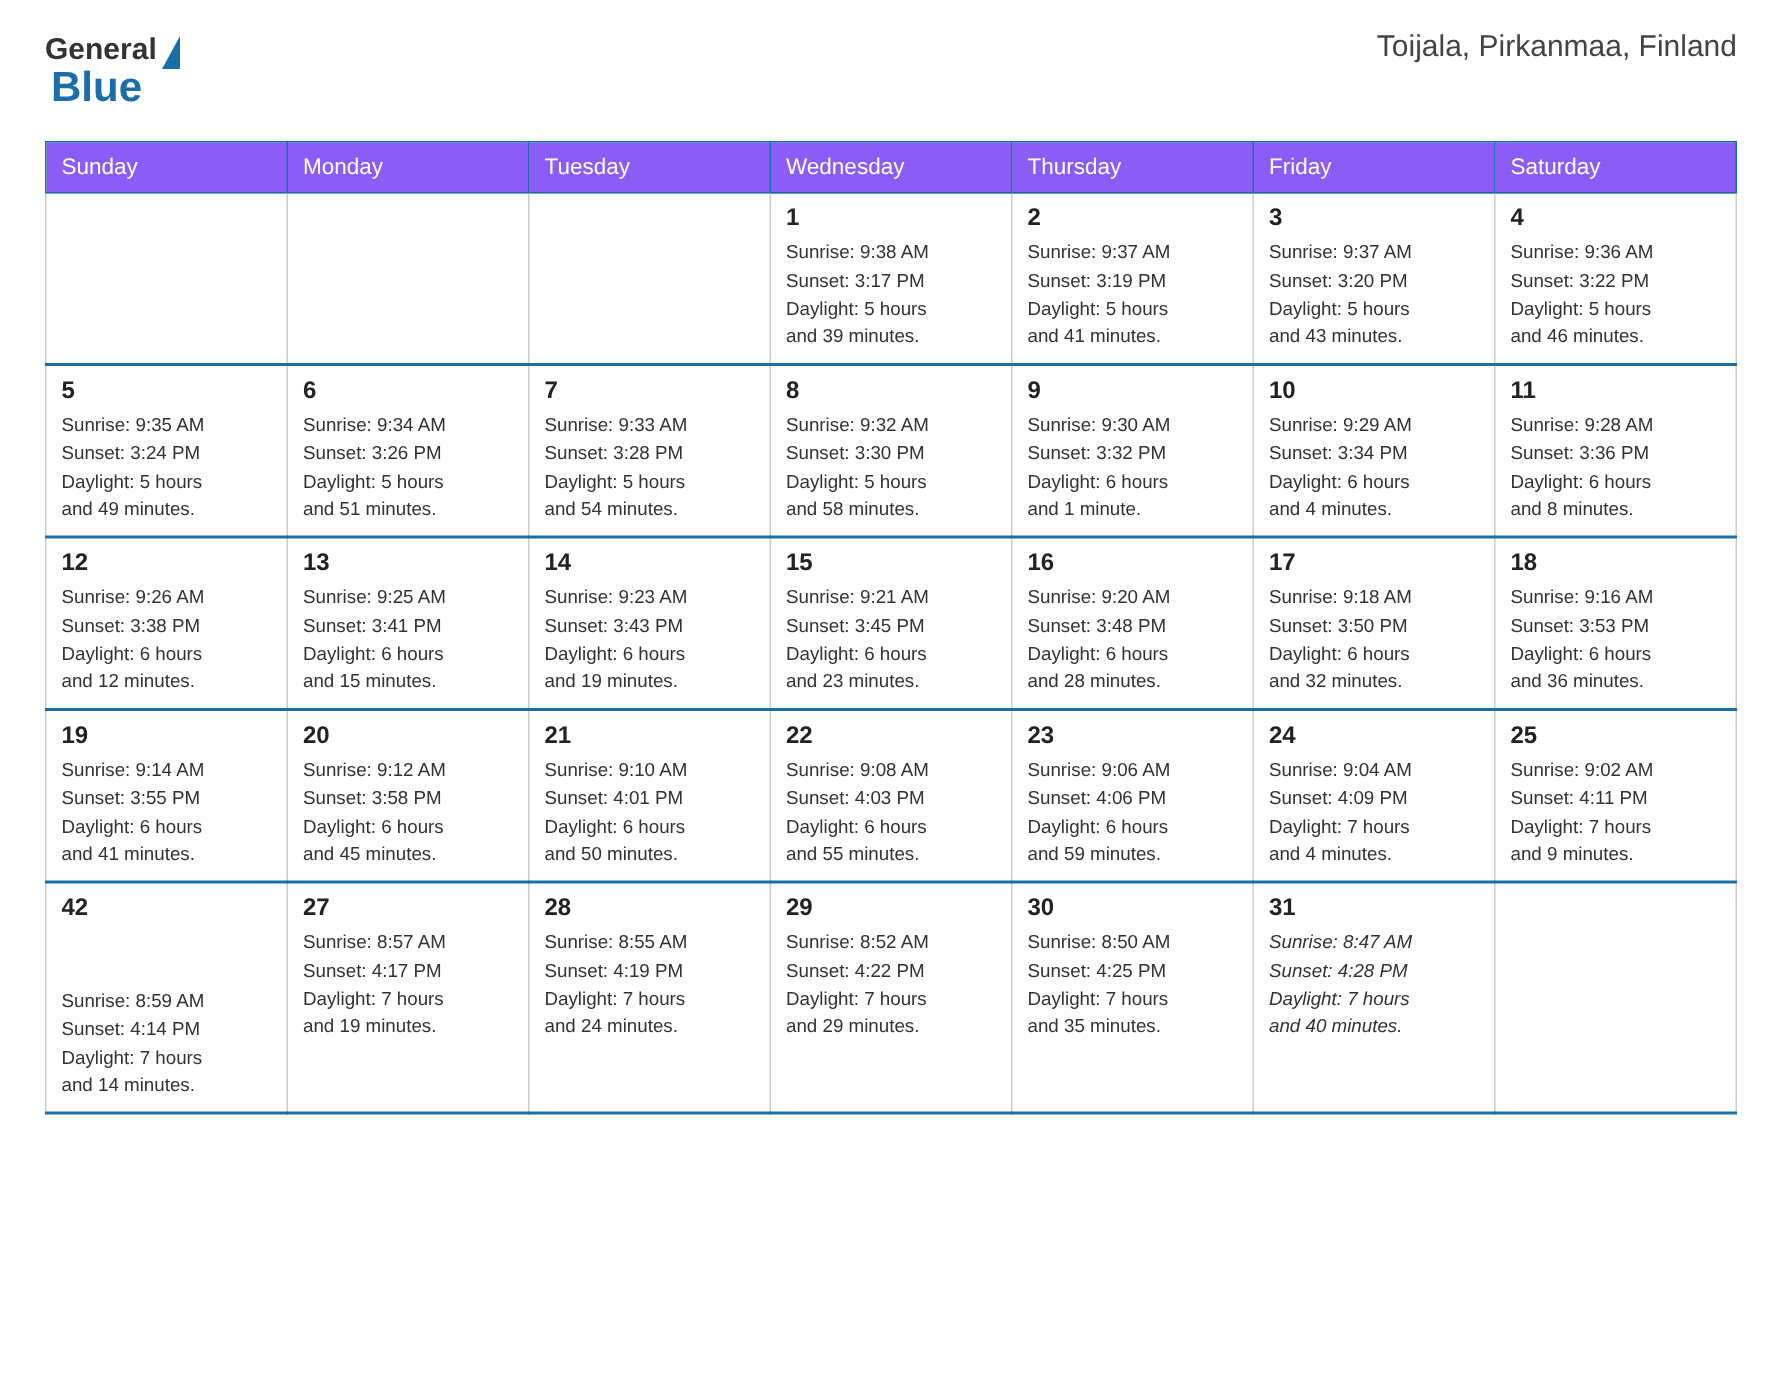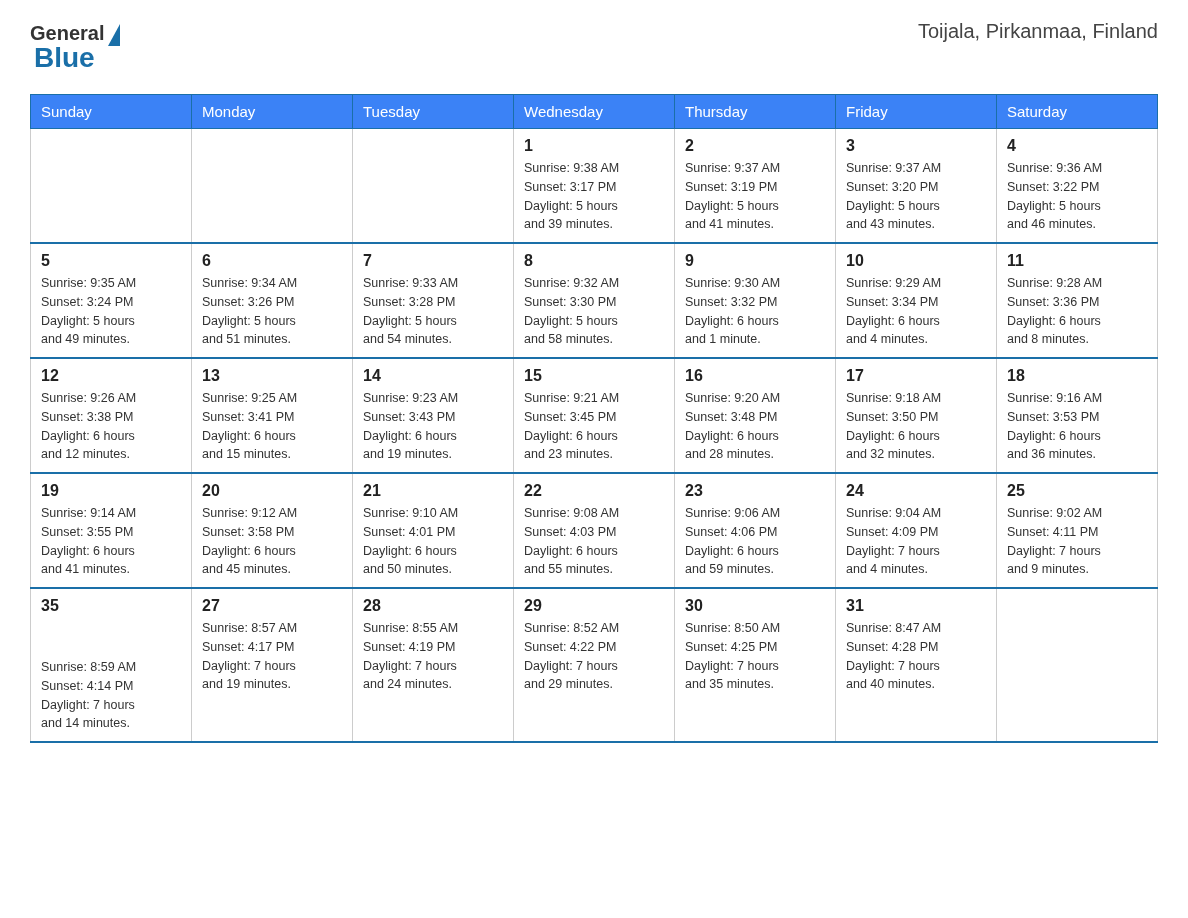--- a/index.html
+++ b/index.html
@@ -51,21 +51,21 @@
     }
     .calendar-subtitle {
       font-size: 20px;
       color: #444;
     }
     .calendar {
       width: 100%;
       border-collapse: collapse;
     }
     .calendar thead tr {
-      background-color: #3b82f6;
+      background-color: #8b5cf6;
     }
     .calendar thead th {
       color: #fff;
       font-size: 15px;
       font-weight: normal;
       padding: 8px 10px;
       text-align: left;
       border: 1px solid #1a6fa8;
     }
     .calendar tbody td {
@@ -312,21 +312,21 @@
         <td>
           <span class="day-number">25</span>
           <div class="day-info" style="white-space: pre-line;">Sunrise: 9:02 AM
 Sunset: 4:11 PM
 Daylight: 7 hours
 and 9 minutes.</div>
         </td>
       </tr>
       <tr>
         <td>
-          <span class="day-number">35</span>
+          <span class="day-number">42</span>
           <div class="day-info" style="white-space: pre-line; margin-top: 43px;">Sunrise: 8:59 AM
 Sunset: 4:14 PM
 Daylight: 7 hours
 and 14 minutes.</div>
         </td>
         <td>
           <span class="day-number">27</span>
           <div class="day-info" style="white-space: pre-line;">Sunrise: 8:57 AM
 Sunset: 4:17 PM
 Daylight: 7 hours
@@ -348,21 +348,21 @@
         </td>
         <td>
           <span class="day-number">30</span>
           <div class="day-info" style="white-space: pre-line;">Sunrise: 8:50 AM
 Sunset: 4:25 PM
 Daylight: 7 hours
 and 35 minutes.</div>
         </td>
         <td>
           <span class="day-number">31</span>
-          <div class="day-info" style="white-space: pre-line;">Sunrise: 8:47 AM
+          <div class="day-info" style="white-space: pre-line; font-style: italic;">Sunrise: 8:47 AM
 Sunset: 4:28 PM
 Daylight: 7 hours
 and 40 minutes.</div>
         </td>
         <td class="empty-cell"></td>
       </tr>
     </tbody>
 </table>
 
 </body></html>

